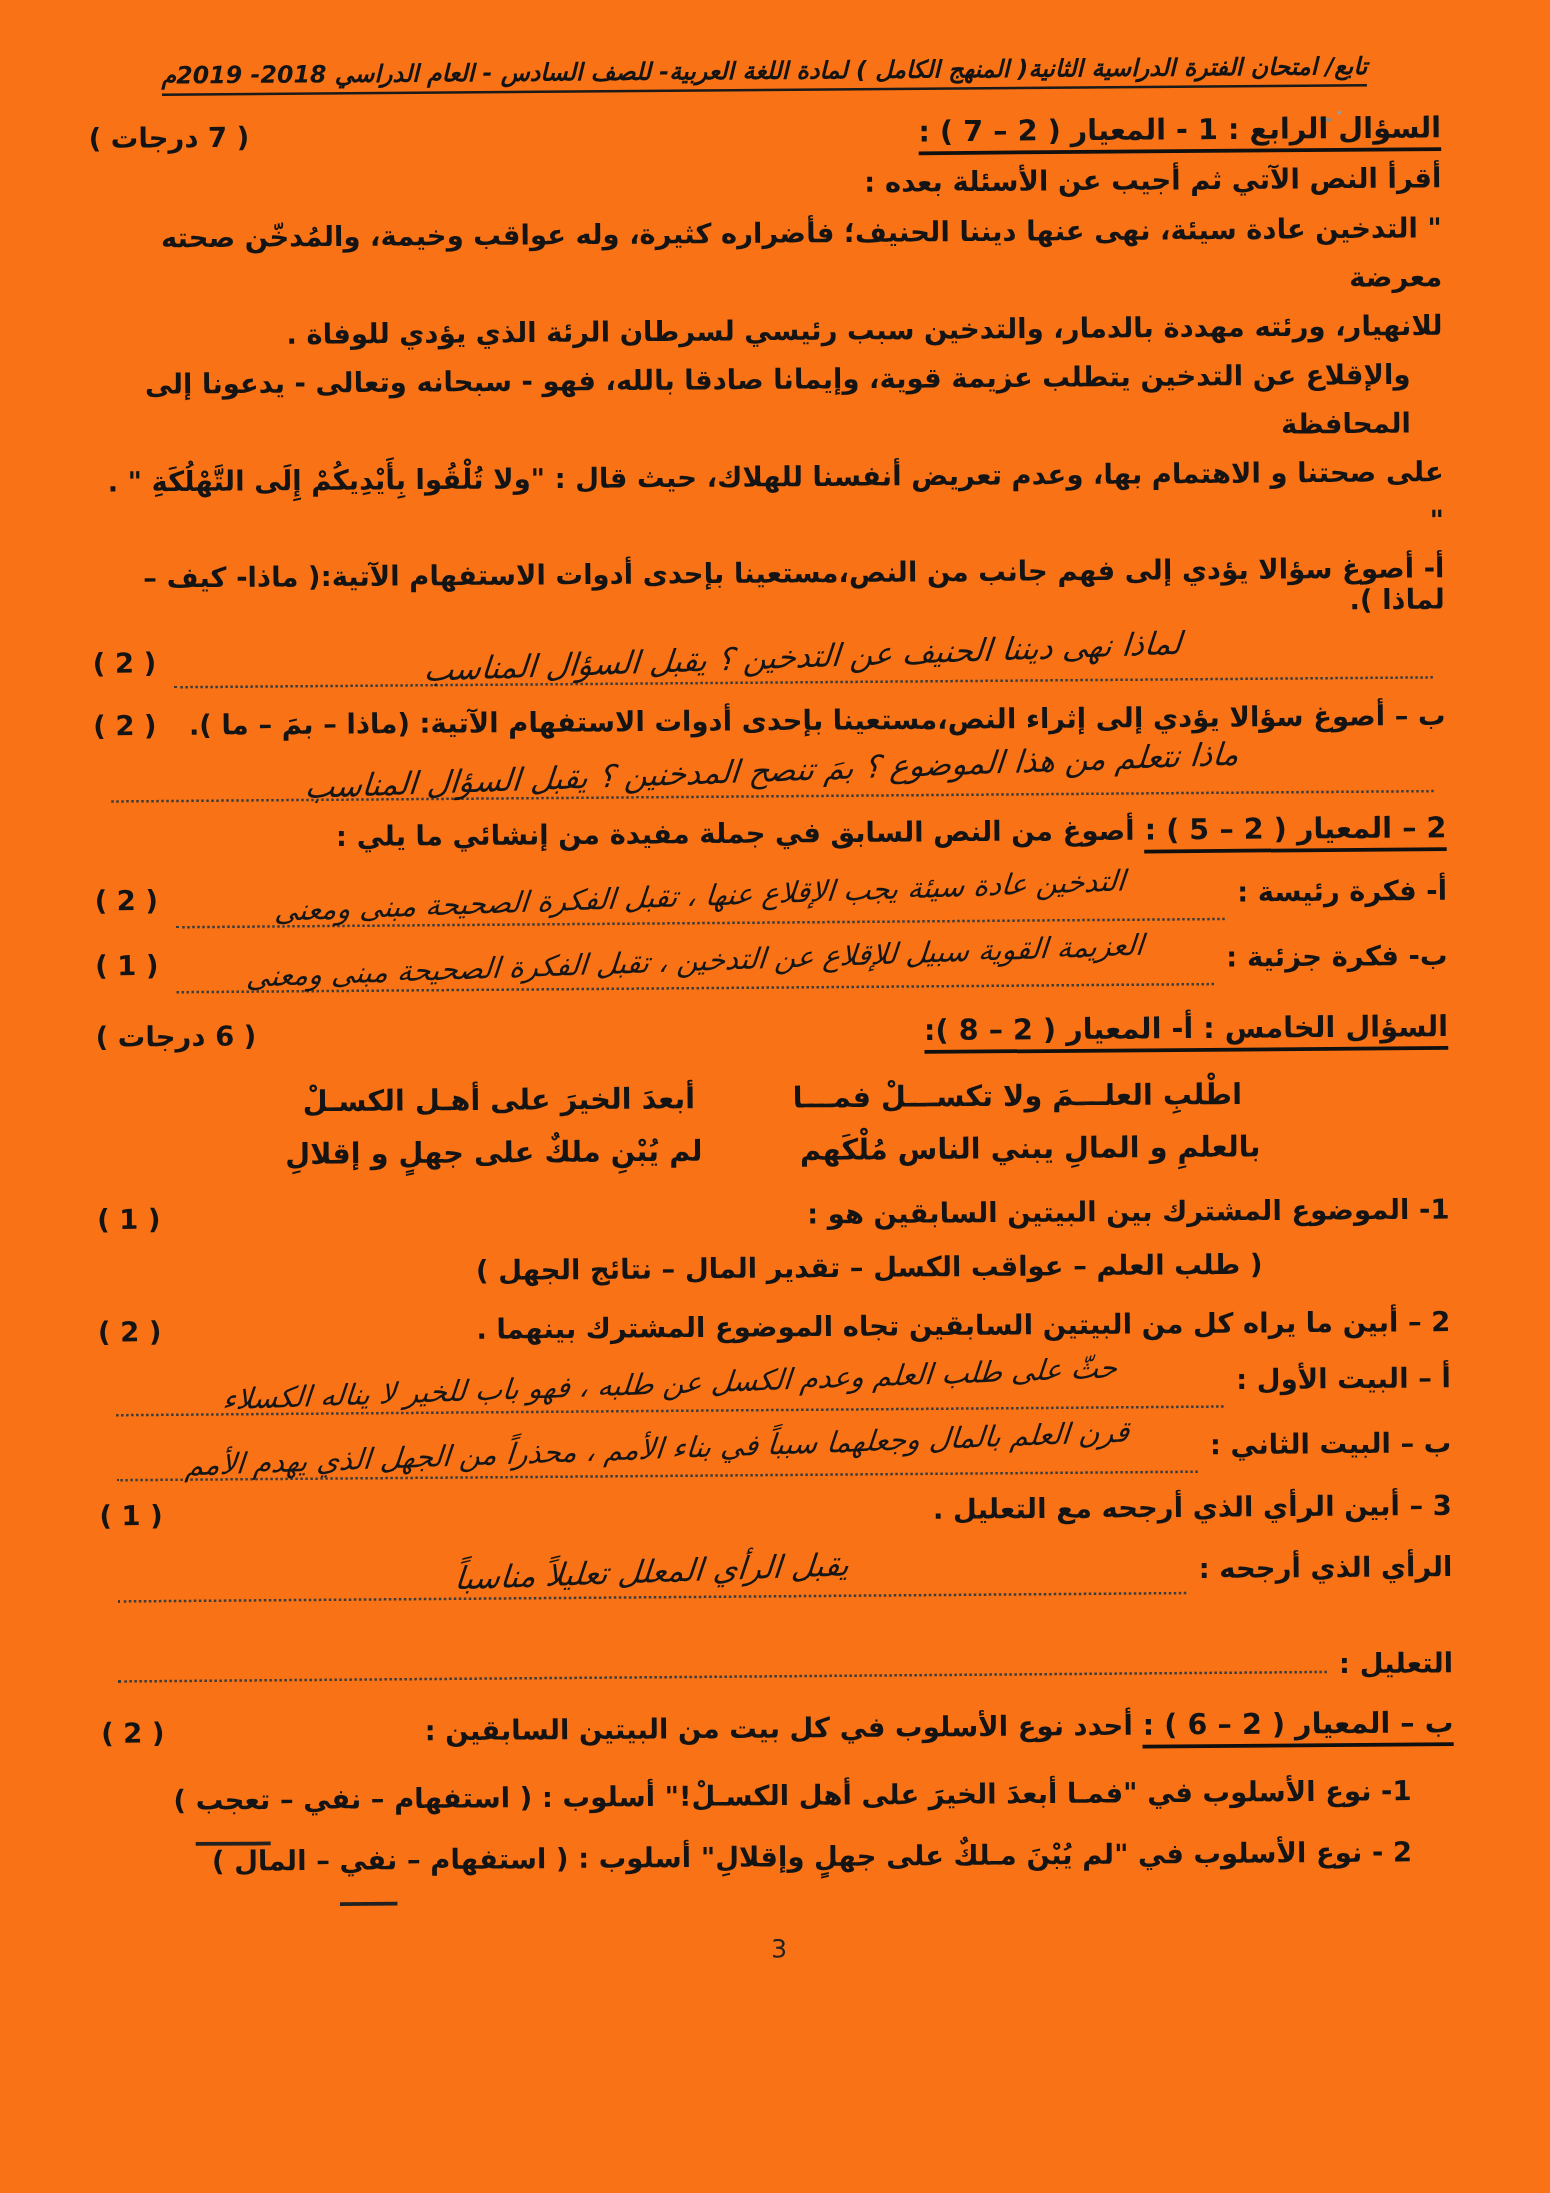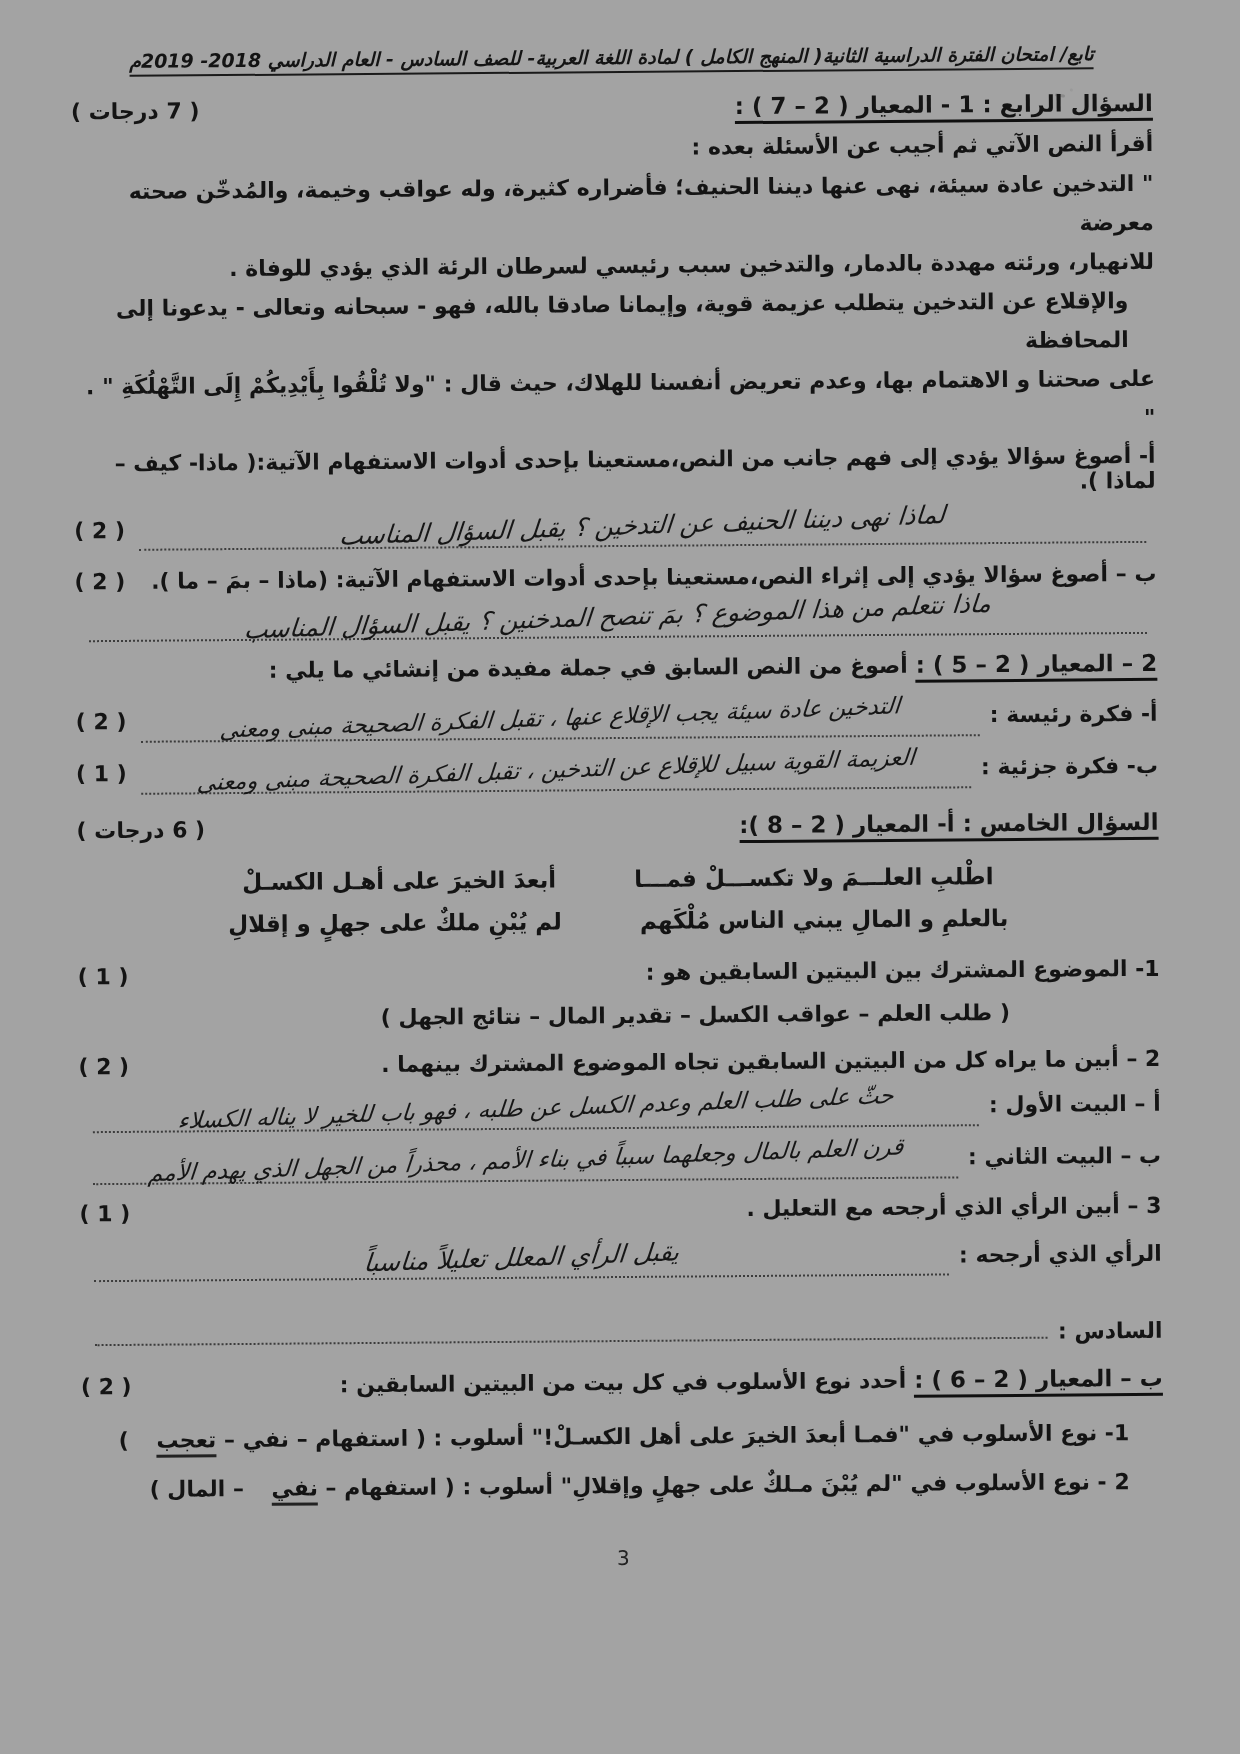--- a/index.html
+++ b/index.html
@@ -1,20 +1,20 @@
 <!DOCTYPE html>
 <html dir="rtl" lang="ar"><head>
 <meta charset="utf-8">
 <style>
   html,body{margin:0;padding:0;background:#e9e9e9;}
   .page{
     position:relative;
     width:1240px;height:1754px;
     margin:0 auto;
-    background:#a3a3a3;
+    background:#f97316;
     font-family:"DejaVu Sans",sans-serif;
     color:#141414;
     overflow:hidden;
   }
   .content{
     direction:rtl;
     padding:46px 88px 0 70px;
     transform:rotate(-0.45deg);
     transform-origin:top center;
   }
@@ -44,21 +44,21 @@
     font-style:italic;font-weight:500;font-size:25px;
     transform:rotate(-1.6deg) skewX(-7deg);
     color:#161616;line-height:1.05;white-space:nowrap;
   }
   .hand-sm{font-size:23px;}
   .poem{margin-top:22px;}
   .verse{display:flex;justify-content:center;gap:78px;margin-top:16px;}
   .hemistich{font-weight:bold;font-size:23px;white-space:nowrap;}
   .choices{font-weight:bold;font-size:22px;margin-top:18px;padding-right:150px;}
   .stline{margin-top:24px;padding-right:34px;font-weight:bold;font-size:22px;}
-  .ansu{border-bottom:3px solid #222;padding-bottom:2px;margin-left:20px;}
+  .ansu{border-bottom:3px solid #222;padding-bottom:20px;}
   .quote-b{font-weight:bold;}
   .pageno{
     text-align:center;font-size:20px;color:#222;margin-top:48px;
     direction:ltr;
   }
   .artifact{
     position:absolute;top:94px;left:1055px;width:10px;height:3px;
     background:#8a8a8a;border-radius:2px;transform:rotate(8deg);
   }
   .artifact::after{
@@ -181,21 +181,21 @@
     </div>
 
     <div class="row mt22">
       <span class="t">الرأي الذي أرجحه :</span>
       <div class="dotline">
         <span class="hand">يقبل الرأي المعلل تعليلاً مناسباً</span>
       </div>
     </div>
 
     <div class="row mt30">
-      <span class="t">السادس :</span>
+      <span class="t">التعليل :</span>
       <div class="dotline"></div>
     </div>
 
     <div class="row mt22">
       <span class="hsec">ب – المعيار ( 2 – 6 ) :</span>
       <span class="t" style="margin-right:8px;flex:1;">أحدد نوع الأسلوب في كل بيت من البيتين السابقين :</span>
       <span class="mark">( 2 )</span>
     </div>
 
     <div class="stline">

